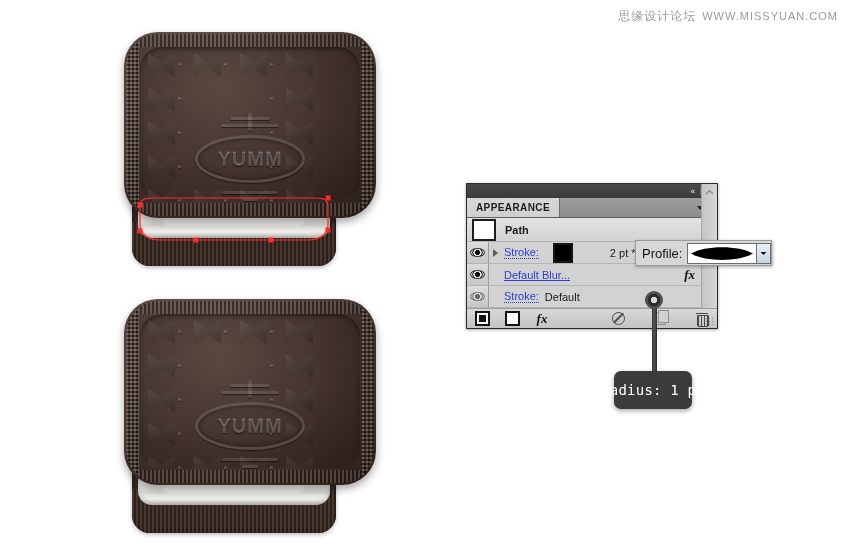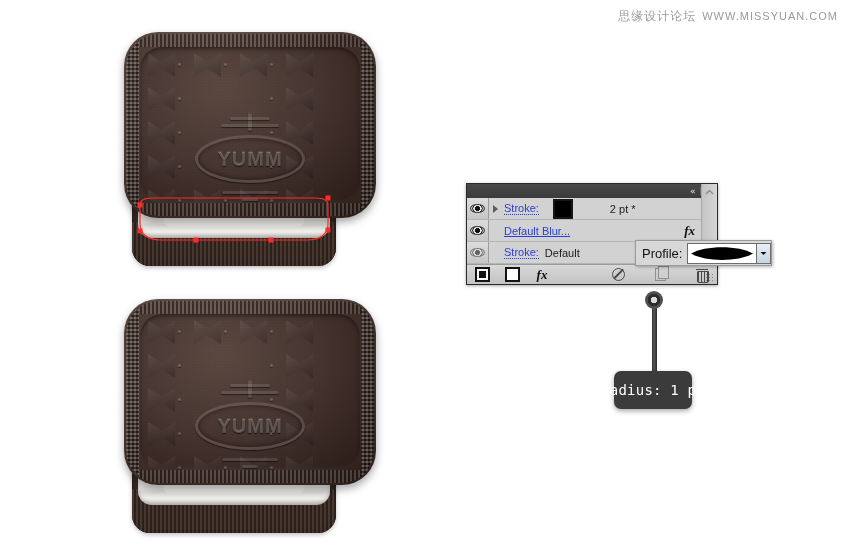--- a/index.html
+++ b/index.html
@@ -594,23 +594,41 @@
 </div>
 
 <div id="appearance-panel">
 
   <div class="panel-topbar">
     <span class="topbar-btn">«</span>
     <span class="topbar-sep"></span>
     <span class="topbar-btn">✕</span>
   </div>
 
+  <div class="panel-tabbar">
+    <div class="tab-active">
+      <span>APPEARANCE</span>
+    </div>
+    <div class="tab-filler"></div>
+    <div class="panel-menu-btn">
+      <span class="menu-caret"></span>
+      <span class="hamburger">
+          <i></i>
+          <i></i>
+          <i></i>
+        </span>
+    </div>
+  </div>
 
   <div class="panel-body">
 
+    <div class="row head">
+      <div class="thumb-box"></div>
+      <span class="head-title">Path</span>
+    </div>
 
     <div class="row">
       <div class="eye-cell">
           <span class="eye"></span>
         </div>
       <div class="disclosure">
           <span class="tri"></span>
         </div>
       <span class="label-link dotted">Stroke:</span>
       <span class="swatch"></span>

